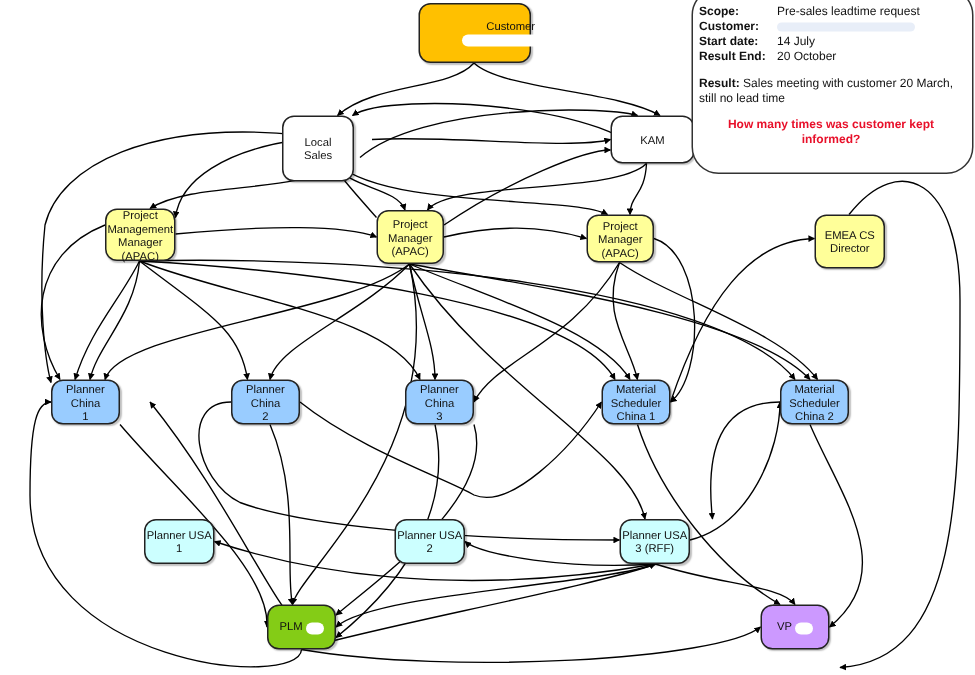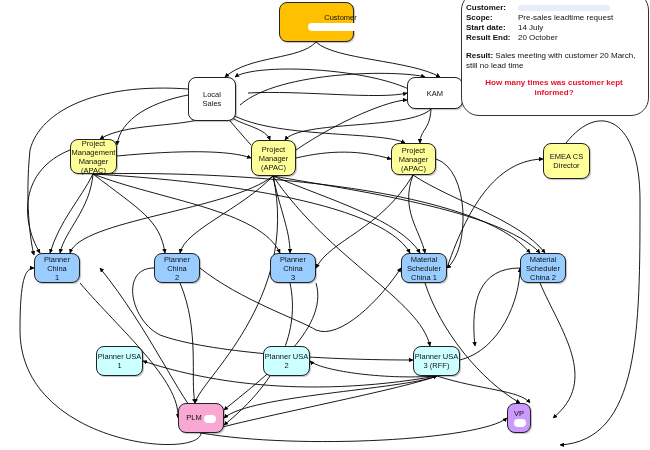--- a/index.html
+++ b/index.html
@@ -146,35 +146,35 @@
 1</span>
 </div>
 <div class="node" style="left:263px;top:346px;width:47px;height:30px;background:#ccffff;">
   <span>Planner USA
 2</span>
 </div>
 <div class="node" style="left:413px;top:346px;width:47px;height:30px;background:#ccffff;">
   <span>Planner USA
 3 (RFF)</span>
 </div>
-<div class="node" style="left:178px;top:403px;width:46px;height:30px;background:#f9a8d4;">
+<div class="node" style="left:178px;top:403px;width:46px;height:30px;background:#84cc16;">
   <div><span>PLM</span><span class="redact" style="width:12px;margin-left:2px;"></span></div>
 </div>
-<div class="node" style="left:507px;top:403px;width:24px;height:30px;background:#cc99ff;">
+<div class="node" style="left:507px;top:403px;width:46px;height:30px;background:#cc99ff;">
   <div><span>VP</span><span class="redact" style="width:12px;margin-left:2px;"></span></div>
 </div>
 
 <div class="info">
   <div class="row">
+    <span class="lbl">Scope:</span>
+    <span>Pre-sales leadtime request</span>
+  </div>
+  <div class="row">
     <span class="lbl">Customer:</span>
     <span class="redact" style="width:92px;background:#e8eef8;height:6px;margin-top:2px;"></span>
-  </div>
-  <div class="row">
-    <span class="lbl">Scope:</span>
-    <span>Pre-sales leadtime request</span>
   </div>
   <div class="row">
     <span class="lbl">Start date:</span>
     <span>14 July</span>
   </div>
   <div class="row">
     <span class="lbl">Result End:</span>
     <span>20 October</span>
   </div>
   <div class="res">

